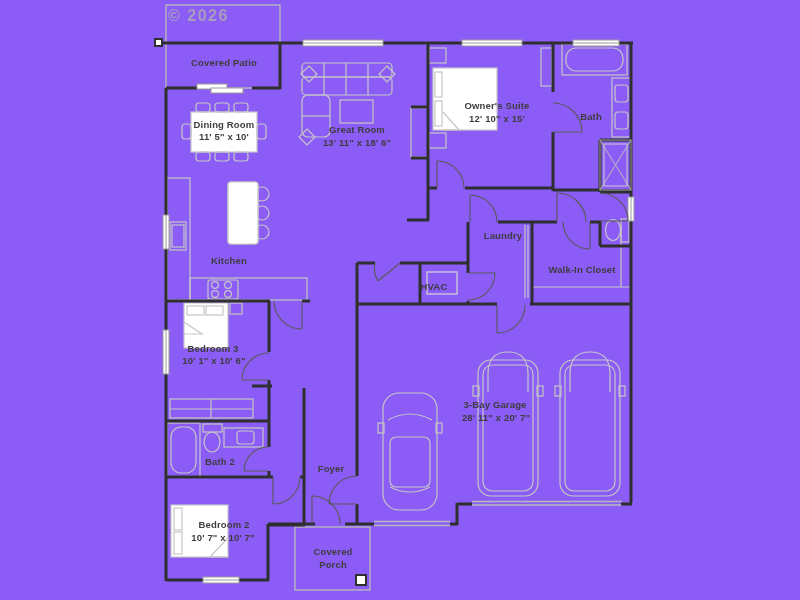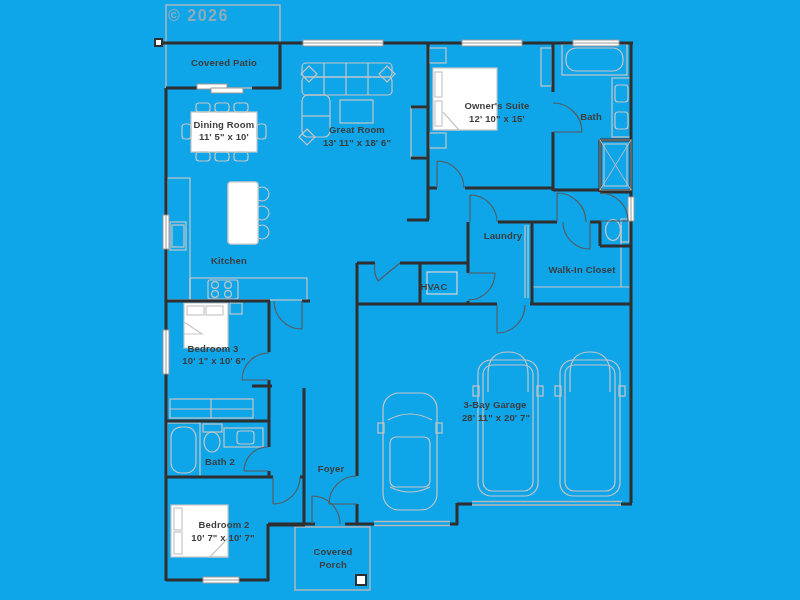--- a/index.html
+++ b/index.html
@@ -1,16 +1,16 @@
 <!DOCTYPE html>
 <html><head>
 <meta charset="utf-8">
 <style>
   html,body { margin:0; padding:0; background:#fff; }
-  #stage { position:relative; width:800px; height:600px; background:#0ea5e9; overflow:hidden; }
+  #stage { position:relative; width:800px; height:600px; background:#8b5cf6; overflow:hidden; }
   svg { display:block; font-family:"Liberation Sans", sans-serif; }
   .lbl  { font-size:9.5px; font-weight:700; letter-spacing:.15px; }
   .wm   { font-size:16px; font-weight:700; letter-spacing:1.5px; opacity:.8; }
   .win  { fill:#ffffff; }
 </style>
 </head>
 <body>
 
 <div id="stage">
 <svg width="800" height="600" viewBox="0 0 800 600">

